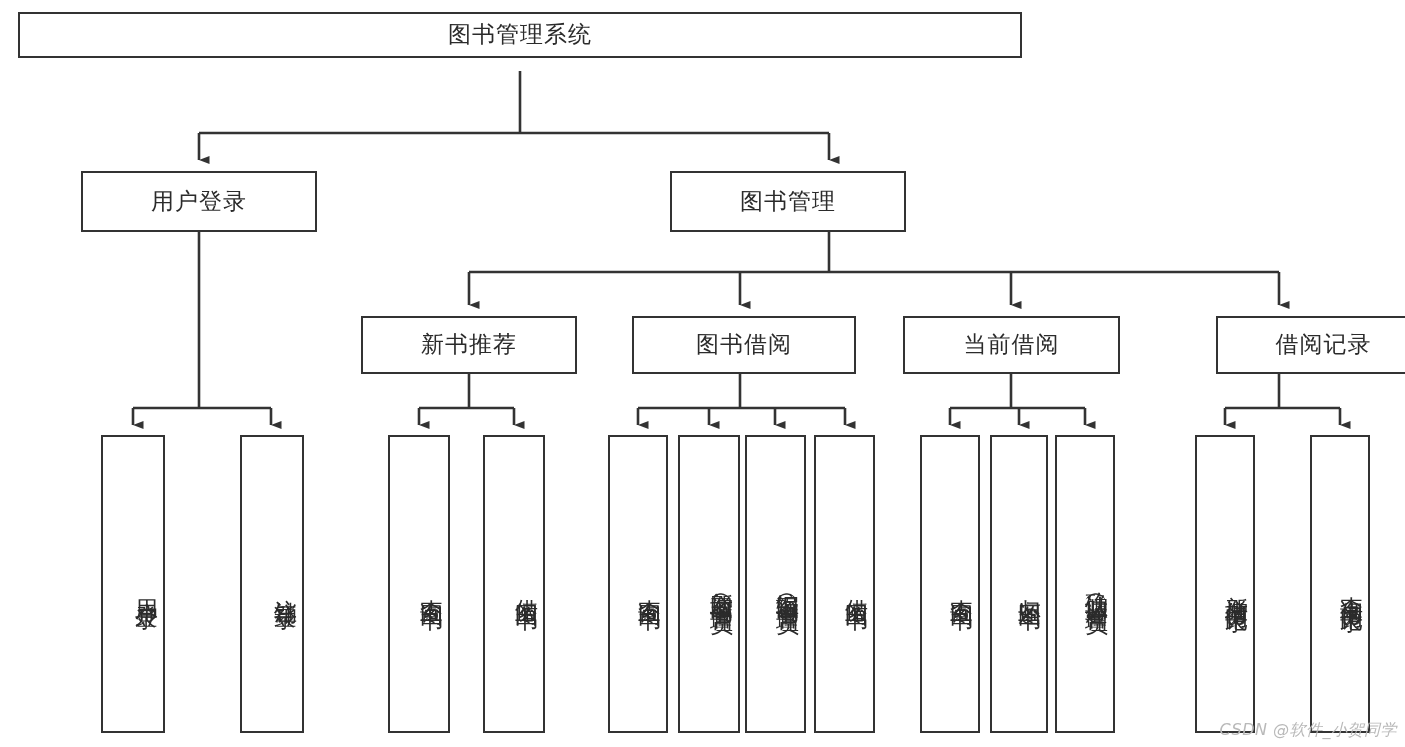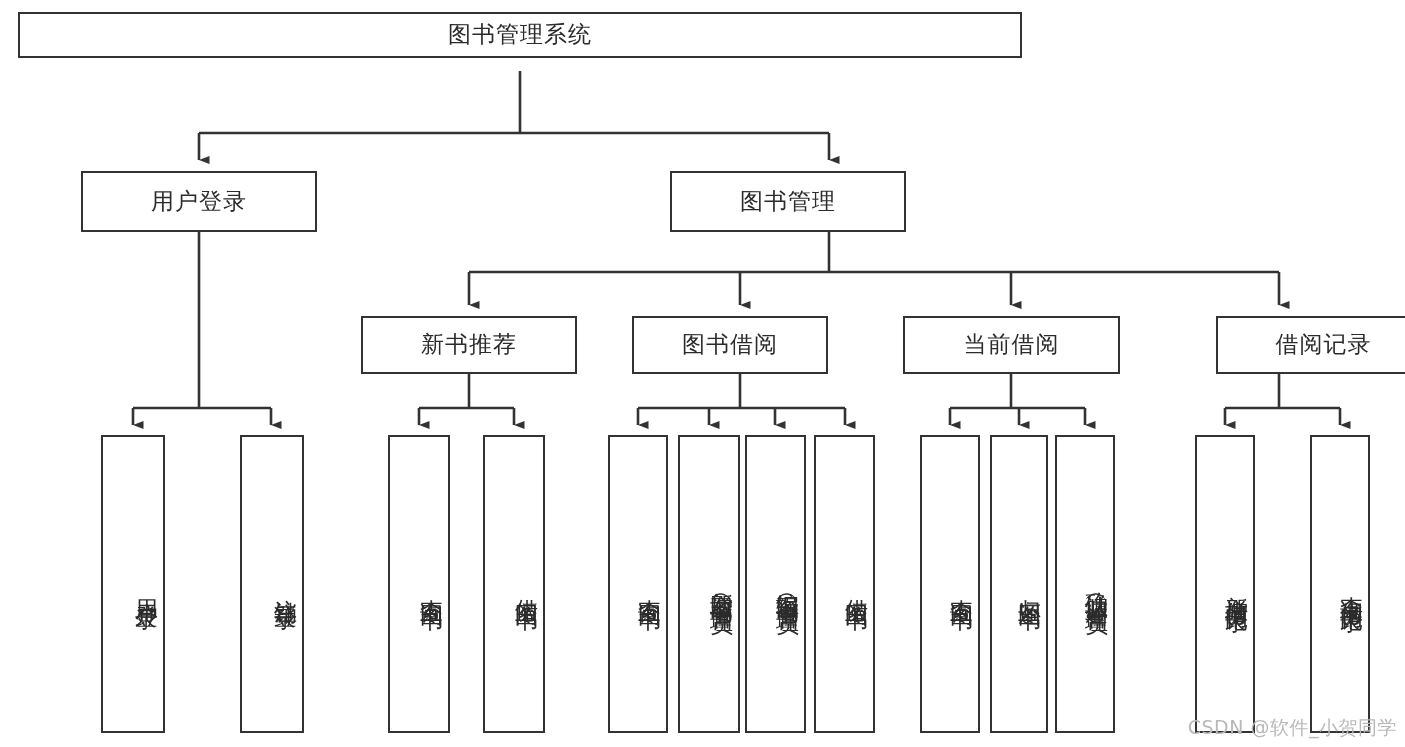--- a/index.html
+++ b/index.html
@@ -52,25 +52,26 @@
   }
   .node.v .vlabel {
     writing-mode: vertical-rl;
     text-orientation: upright;
     white-space: nowrap;
   }
   .watermark {
     position: absolute;
     right: 8px;
     bottom: 6px;
-    font-size: 19px;
+    font-size: 16px;
     color: #b9b9b9;
     letter-spacing: 0.5px;
     white-space: nowrap;
     user-select: none;
+    font-style: italic;
   }
 </style>
 </head>
 <body>
 
 <div id="diagram-root">
 
   <svg id="edges" viewBox="0 0 1405 747" xmlns="http://www.w3.org/2000/svg">
     <defs>
       <marker id="arrow" markerWidth="9" markerHeight="11" refX="4.5" refY="10.5" orient="auto" markerUnits="userSpaceOnUse">
@@ -132,21 +133,21 @@
   <div class="node h" style="left:81px; top:171px; width:236px; height:61px;">
     <span>用户登录</span>
   </div>
   <div class="node h" style="left:670px; top:171px; width:236px; height:61px;">
     <span>图书管理</span>
   </div>
 
   <div class="node h" style="left:361px; top:316px; width:216px; height:58px;justify-content:center;">
     <span>新书推荐</span>
   </div>
-  <div class="node h" style="left:632px; top:316px; width:196px; height:58px;">
+  <div class="node h" style="left:632px; top:316px; width:224px; height:58px;">
     <span>图书借阅</span>
   </div>
   <div class="node h" style="left:903px; top:316px; width:217px; height:58px;">
     <span>当前借阅</span>
   </div>
   <div class="node h" style="left:1172px; top:316px; width:215px; height:58px;margin-left:44px;">
     <span>借阅记录</span>
   </div>
 
   <div class="node v" style="left:101px; top:435px; width:64px; height:298px;">

